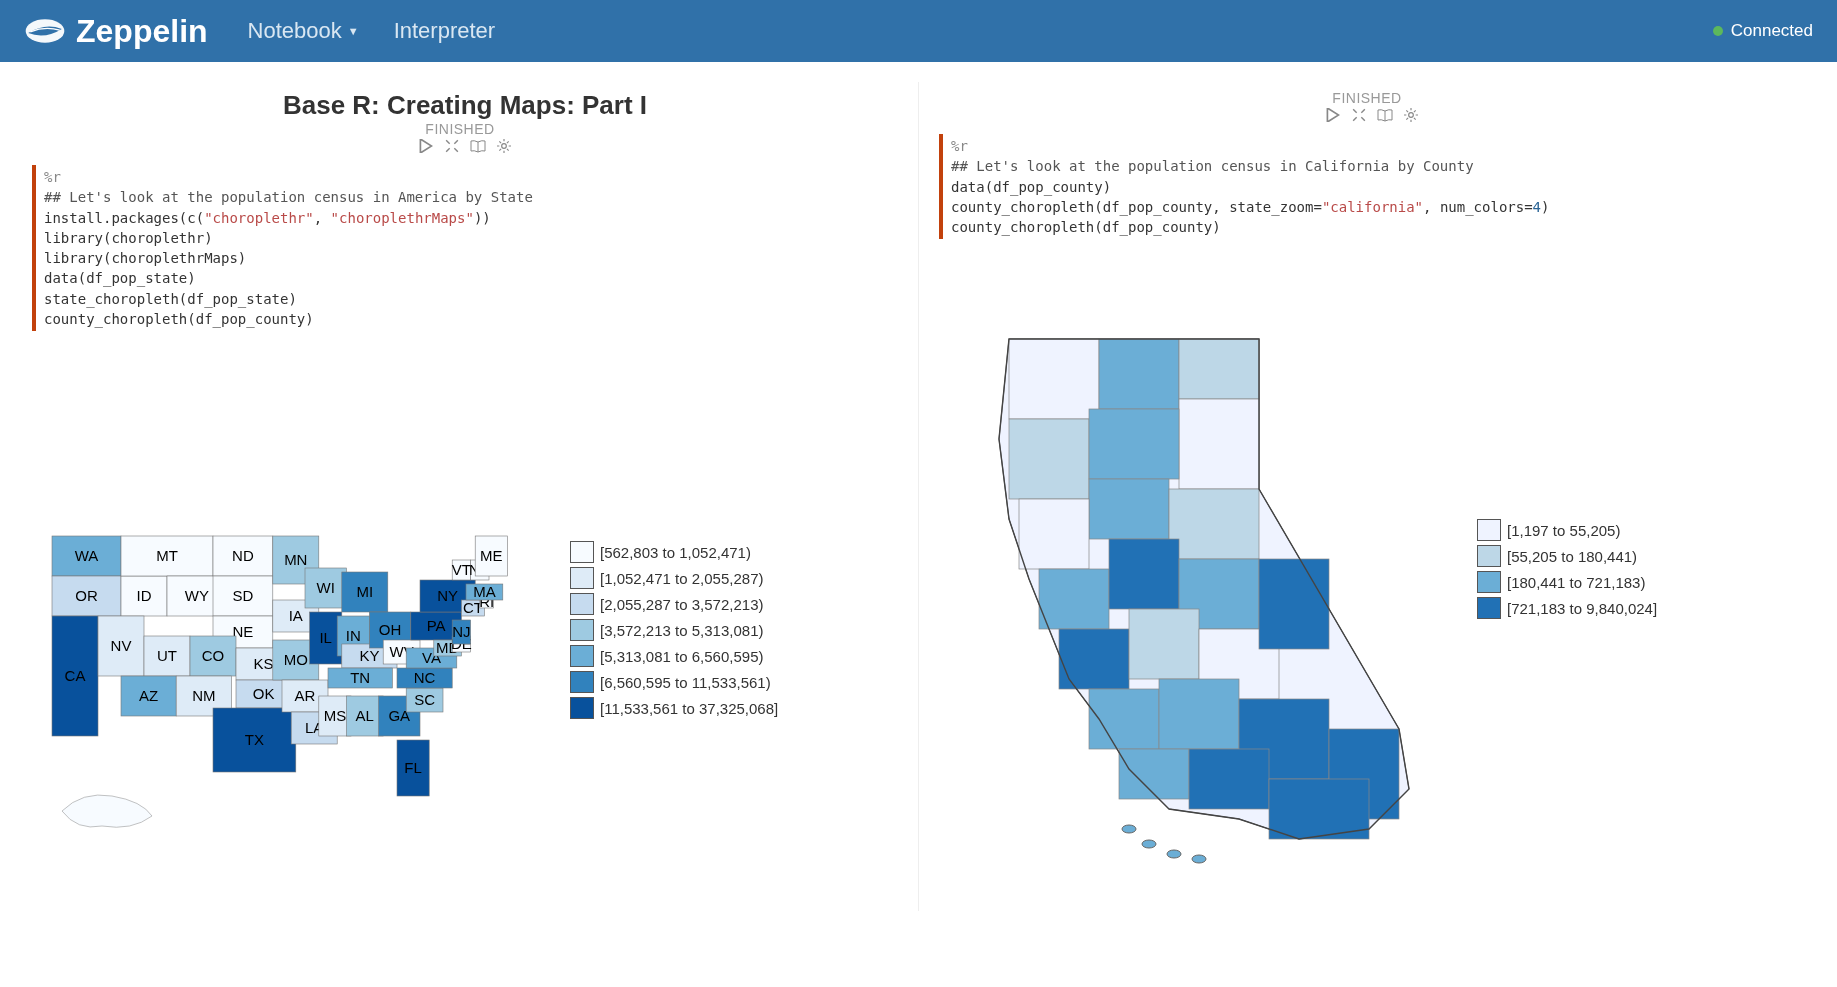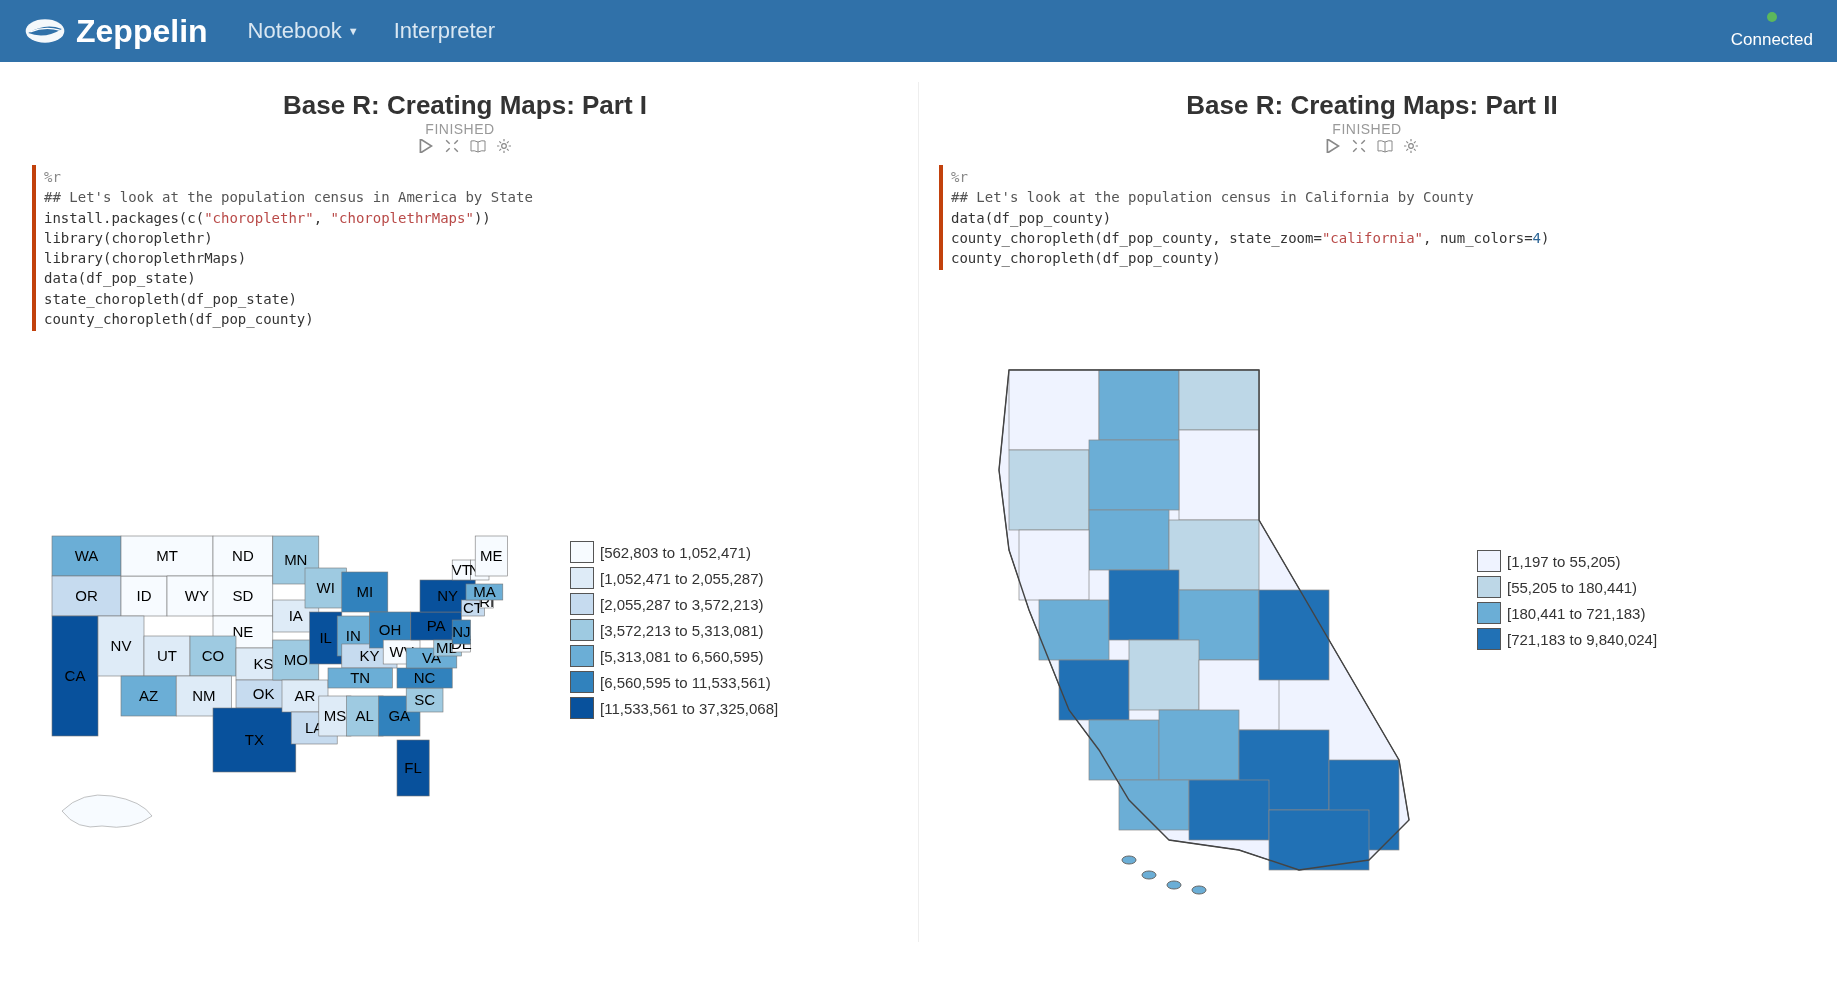--- a/index.html
+++ b/index.html
@@ -31,21 +31,20 @@
       align-items: center;
       gap: 6px;
     }
     .navbar-spacer { flex: 1; }
     .connected {
       display: flex;
       align-items: center;
       gap: 8px;
       color: #fff;
       font-size: 17px;
-      flex-direction: column;
     }
     .connected-dot {
       width: 10px; height: 10px; border-radius: 50%; background: #5cb85c;
     }
     
     .notebook { display: flex; gap: 0; padding: 20px 12px; }
     .paragraph {
       flex: 1;
       padding: 8px 20px;
       border-right: 1px solid #eee;
@@ -309,21 +308,20 @@
           <div class="legend-row">
             <div class="legend-swatch" style="background: rgb(8, 81, 156);"></div>
             <span>[11,533,561 to 37,325,068]</span>
           </div>
         </div>
     </div>
   </div>
 
   <div class="paragraph">
     <div class="para-header">
-      <div class="para-title">Base R: Creating Maps: Part II</div>
       <div class="para-status">FINISHED</div>
       <div class="para-controls">
         <span class="ctrl">
             <svg width="14" height="14" viewBox="0 0 10 10">
               <path d="M1 0 L9 5 L1 10 Z" fill="none" stroke="#888" stroke-width="1.2"></path>
             </svg>
           </span>
         <span class="ctrl">
             <svg width="14" height="14" viewBox="0 0 12 12">
               <path d="M1 1 L4 4 M11 1 L8 4 M1 11 L4 8 M11 11 L8 8" stroke="#888" stroke-width="1.2"></path>

